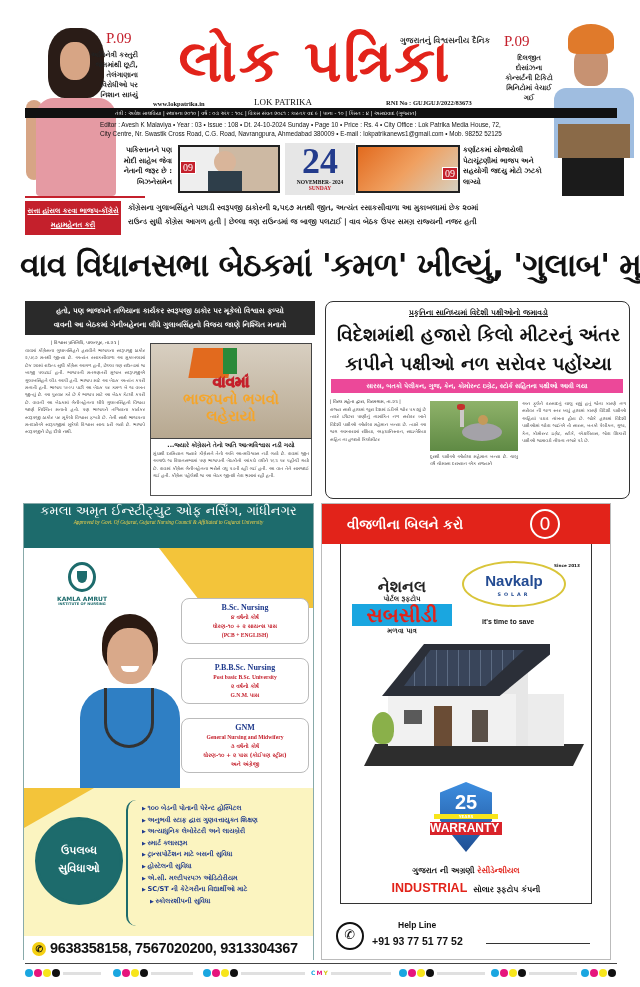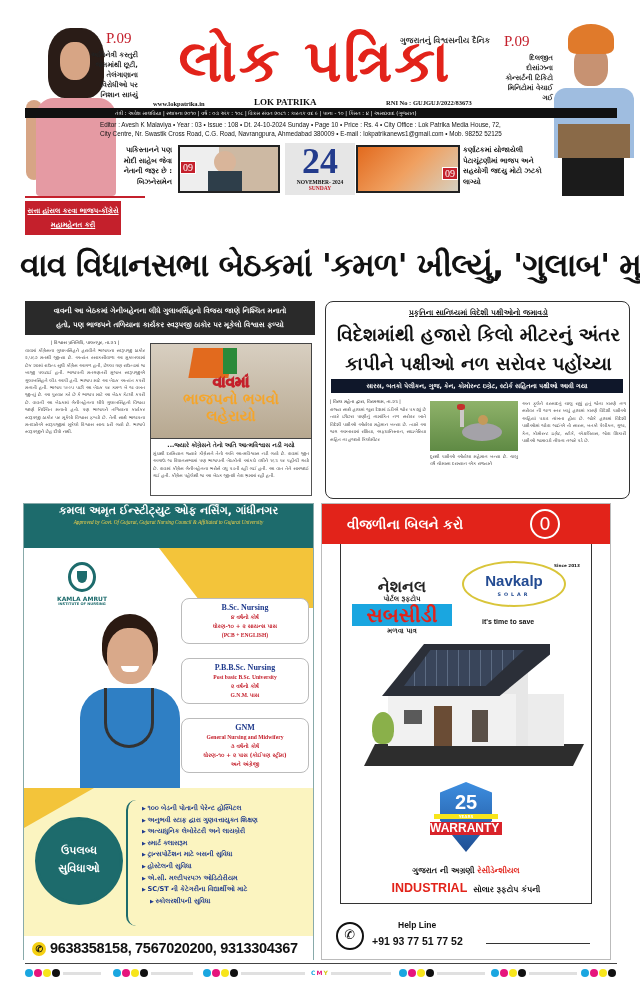--- a/index.html
+++ b/index.html
@@ -15,25 +15,25 @@
 .actress .arm{position:absolute;left:6px;top:72px;width:16px;height:80px;background:#d7a585;border-radius:8px}
 .singer{position:absolute;left:548px;top:24px;width:92px;height:172px}
 .singer .turban{position:absolute;left:20px;top:0;width:46px;height:30px;background:#e07a2b;border-radius:50% 50% 20% 20%}
 .singer .face{position:absolute;left:26px;top:22px;width:34px;height:40px;background:#c79272;border-radius:40%}
 .singer .shirt{position:absolute;left:6px;top:64px;width:80px;height:70px;background:#9fbde0;border-radius:12px 12px 0 0}
 .singer .shirtprint{position:absolute;left:10px;top:100px;width:72px;height:34px;background:#8a6a48}
 .singer .pants{position:absolute;left:14px;top:134px;width:62px;height:38px;background:#1b1b1b}
 
 .pnum{position:absolute;font-family:"Liberation Serif",serif;color:#c4202c;font-size:15px}
 .teaser{position:absolute;font-size:7px;line-height:10px;font-weight:bold;color:#222;text-align:right}
-.teaser.r{text-align:right}
+.teaser.r{text-align:center}
 .logo{position:absolute;left:150px;top:28px;width:330px;height:66px;color:#e2231a;font-size:58px;font-weight:bold;line-height:66px;text-align:center;letter-spacing:2px}
 .tagline{position:absolute;left:400px;top:36px;font-size:8px;font-weight:bold;color:#333}
 .web{position:absolute;left:153px;top:100px;font-family:"Liberation Serif",serif;font-size:6.5px;font-weight:bold}
-.lokpatrika{position:absolute;left:254px;top:97px;font-family:"Liberation Serif",serif;font-size:9px;font-weight:bold}
+.lokpatrika{position:absolute;left:254px;top:97px;font-family:"Liberation Serif",serif;font-size:9px;font-weight:normal}
 .rni{position:absolute;left:386px;top:99px;font-family:"Liberation Serif",serif;font-size:6.5px;font-weight:bold}
 .blackbar{position:absolute;left:25px;top:108px;width:592px;height:10px;background:#111;color:#fff;font-size:5.2px;line-height:10px;padding-left:90px;white-space:nowrap;overflow:hidden}
 .editor{position:absolute;left:100px;top:120px;font-family:"Liberation Sans",sans-serif;font-size:6.3px;line-height:9px;white-space:nowrap;width:460px;overflow:hidden}
 .teaser-left-box{position:absolute;left:112px;top:145px;width:60px;font-size:7px;line-height:10.5px;text-align:right;font-weight:bold}
 .thumb{position:absolute;border:2px solid #222;overflow:hidden}
 .thumb .badge{position:absolute;background:#c4202c;color:#fff;font-family:"Liberation Serif",serif;font-size:10px;padding:0 2px;border:1px solid #fff}
 .datebox{position:absolute;left:285px;top:143px;width:70px;height:52px;background:#e6e6e6;text-align:center}
 .datebox .day{font-family:"Liberation Serif",serif;font-size:36px;font-weight:bold;color:#233b8c;line-height:36px}
 .datebox .month{font-family:"Liberation Serif",serif;font-size:5.5px;font-weight:bold}
 .datebox .dow{font-family:"Liberation Serif",serif;font-size:5.5px;font-weight:bold;color:#c4202c}
@@ -55,32 +55,32 @@
 .lphoto .art{position:absolute;left:0;top:30px;width:160px;text-align:center;font-weight:bold;line-height:17px}
 .lphoto .l1{font-size:15px;color:#fff;-webkit-text-stroke:1px #c4202c;color:#fbe04a}
 .lphoto .l2,.lphoto .l3{font-size:15px;color:#f5a52a}
 .lphoto-cap{position:absolute;left:152px;top:442px;width:158px;font-size:6px;font-weight:bold;text-align:center}
 .lphoto-box{position:absolute;left:150px;top:343px;width:162px;height:153px;border:1px solid #555}
 
 
 .rstory{position:absolute;left:325px;top:301px;width:305px;height:198px;border:1.5px solid #333;border-radius:8px}
 .rkicker{position:absolute;left:0;top:6px;width:305px;text-align:center;font-size:7.5px;font-weight:bold;text-decoration:underline}
 .rhead{position:absolute;left:0;top:18px;width:305px;text-align:center;font-size:18.5px;line-height:29px;font-weight:bold}
-.rbluebar{position:absolute;left:5px;top:77px;width:292px;height:14px;background:#0f172a;color:#fff;font-size:6.4px;line-height:14px;text-align:center;font-weight:bold}
+.rbluebar{position:absolute;left:5px;top:77px;width:292px;height:14px;background:#ec4899;color:#fff;font-size:6.4px;line-height:14px;text-align:center;font-weight:bold}
 .rphoto{position:absolute;left:104px;top:99px;width:88px;height:50px;background:linear-gradient(#8fb26a,#5f8a44);overflow:hidden}
 .rphoto .bird{position:absolute;left:32px;top:22px;width:40px;height:18px;background:#a4a2a8;border-radius:50%}
 .rphoto .neck{position:absolute;left:30px;top:6px;width:4px;height:20px;background:#cdc8c8}
 .rphoto .head{position:absolute;left:27px;top:3px;width:8px;height:6px;background:#c4302c;border-radius:40%}
 .rphoto .chick{position:absolute;left:48px;top:14px;width:10px;height:10px;background:#c49a5a;border-radius:50%}
 
 
 .nad{position:absolute;left:23px;top:503px;width:291px;height:457px;border:1px solid #8aa;background:#fbf4c0}
 .nad-top{position:absolute;left:0;top:0;width:289px;height:44px;background:#1d6b6c;color:#fff;text-align:center}
 .nad-top .l1{font-size:6.5px;line-height:13px;font-weight:bold;padding-top:1px}
-.nad-top .l2{font-size:11px;line-height:13px;font-weight:bold}
+.nad-top .l2{font-size:13px;line-height:13px;font-weight:normal}
 .nad-top .l3{font-family:"Liberation Serif",serif;font-style:italic;font-size:5.2px;color:#f3d34a;line-height:10px}
 .nad-white{position:absolute;left:0;top:44px;width:289px;height:240px;background:#fff}
 .yellowtri{position:absolute;left:135px;top:44px;width:154px;height:60px;background:#f3c43a;clip-path:polygon(0 0,100% 0,100% 100%,30% 100%)}
 .admission{position:absolute;left:152px;top:52px;width:134px;text-align:center;color:#1f3a8c;font-weight:bold;font-size:10px;line-height:15px}
 .course{position:absolute;left:178px;width:128px;border:1px solid #bbb;border-radius:8px;background:#fff;text-align:center;font-family:"Liberation Serif",serif;line-height:9px;padding:3px 6px}
 .course .t{font-size:8px;font-weight:bold;color:#1f3a8c;line-height:11px}
 .course .s{font-size:5.6px;font-weight:bold;color:#c4202c}
 .course .g{font-family:"DejaVu Sans",sans-serif;font-size:5.6px;font-weight:bold;color:#c4202c}
 .klogo{position:absolute;left:20px;top:58px;width:76px;text-align:center}
 .klogo .shield{margin:0 auto;width:28px;height:30px;border:3px solid #1d6b6c;border-radius:50%;background:#fff;position:relative}
@@ -204,25 +204,29 @@
     </div>
 
     <div class="thumb" style="left:356px;top:145px;width:104px;height:48px;background:linear-gradient(135deg,#e26a1e,#f0a060 50%,#d6d0c0)">
       <span class="badge" style="right:0;top:20px">09</span>
     </div>
     <div class="teaser-right-box">કર્ણાટકમાં યોજાયેલી પેટાચૂંટણીમાં ભાજપ અને સહયોગી જદયુ મોટો ઝટકો લાગ્યો</div>
   </div>
   <div class="redline"></div>
 
   <div class="kicker">સત્તા હાંસલ કરવા ભાજપ-કોંગ્રેસે મહામહેનત કરી</div>
+  <div class="deck">
+    <div>કોંગ્રેસના ગુલાબસિંહને પછાડી સ્વરૂપજી ઠાકોરની ૨,૫૬૭ મતથી જીત, અત્યંત રસાકસીવાળા આ મુકાબલામાં છેક ૨૦માં</div>
+    <div>રાઉન્ડ સુધી કોંગ્રેસ આગળ હતી | છેલ્લા ત્રણ રાઉન્ડમાં જ બાજી પલટાઈ | વાવ બેઠક ઉપર સમગ્ર રાજ્યની નજર હતી</div>
+  </div>
   <div class="headline">વાવ વિધાનસભા બેઠકમાં 'કમળ' ખીલ્યું, 'ગુલાબ' મુરઝાયું</div>
 
   <div class="lstory-bar">
+    <div>હતો, પણ ભાજપને તળિયાના કાર્યકર સ્વરૂપજી ઠાકોર પર મૂકેલો વિશ્વાસ ફળ્યો</div>
     <div>વાવની આ બેઠકમાં ગેનીબહેનના લીધે ગુલાબસિંહનો વિજય જાણે નિશ્ચિત મનાતો</div>
-    <div>હતો, પણ ભાજપને તળિયાના કાર્યકર સ્વરૂપજી ઠાકોર પર મૂકેલો વિશ્વાસ ફળ્યો</div>
   </div>
   <div class="byline">| વિશ્વાસ પ્રતિનિધિ, પાલનપુર, તા.૨૩ |</div>
   <div class="bodytext" style="left:25px;top:347px;width:120px;height:150px">વાવમાં કોંગ્રેસના ગુલાબસિંહને હરાવીને ભાજપના સ્વરૂપજી ઠાકોર ૨,૫૬૭ મતથી જીત્યા છે. અત્યંત રસાકસીવાળા આ મુકાબલામાં છેક ૨૦માં રાઉન્ડ સુધી કોંગ્રેસ આગળ હતી, છેલ્લા ત્રણ રાઉન્ડમાં જ બાજી પલટાઈ હતી. ભાજપની મતગણતરી મુજબ સ્વરૂપજીએ ગુલાબસિંહને લીડ આપી હતી. ભાજપ માટે આ બેઠક અત્યંત કપરી મનાતી હતી. ભાજપ ૧૯૯૫ પછી આ બેઠક પર કમળ બે જ વખત જીત્યું છે. આ પુરવાર કરે છે કે ભાજપ માટે આ બેઠક કેટલી કપરી છે. વાવની આ બેઠકમાં ગેનીબહેનના લીધે ગુલાબસિંહનો વિજય જાણે નિશ્ચિત મનાતો હતો. પણ ભાજપને તળિયાના કાર્યકર સ્વરૂપજી ઠાકોર પર મૂકેલો વિશ્વાસ ફળ્યો છે. તેની સાથે ભાજપના મતદારોએ સ્વરૂપજીમાં મૂકેલો વિશ્વાસ સાચ ઠરી ગયો છે. ભાજપે સ્વરૂપજીને છેહ દીધો નથી.</div>
   <div class="lphoto-box"></div>
   <div class="lphoto" style="height:96px">
     <div class="flag"></div>
       <div class="flag2"></div>
     <div class="art">
       <div class="l1">વાવમાં</div>
       <div class="l2">ભાજપનો ભગવો</div>

